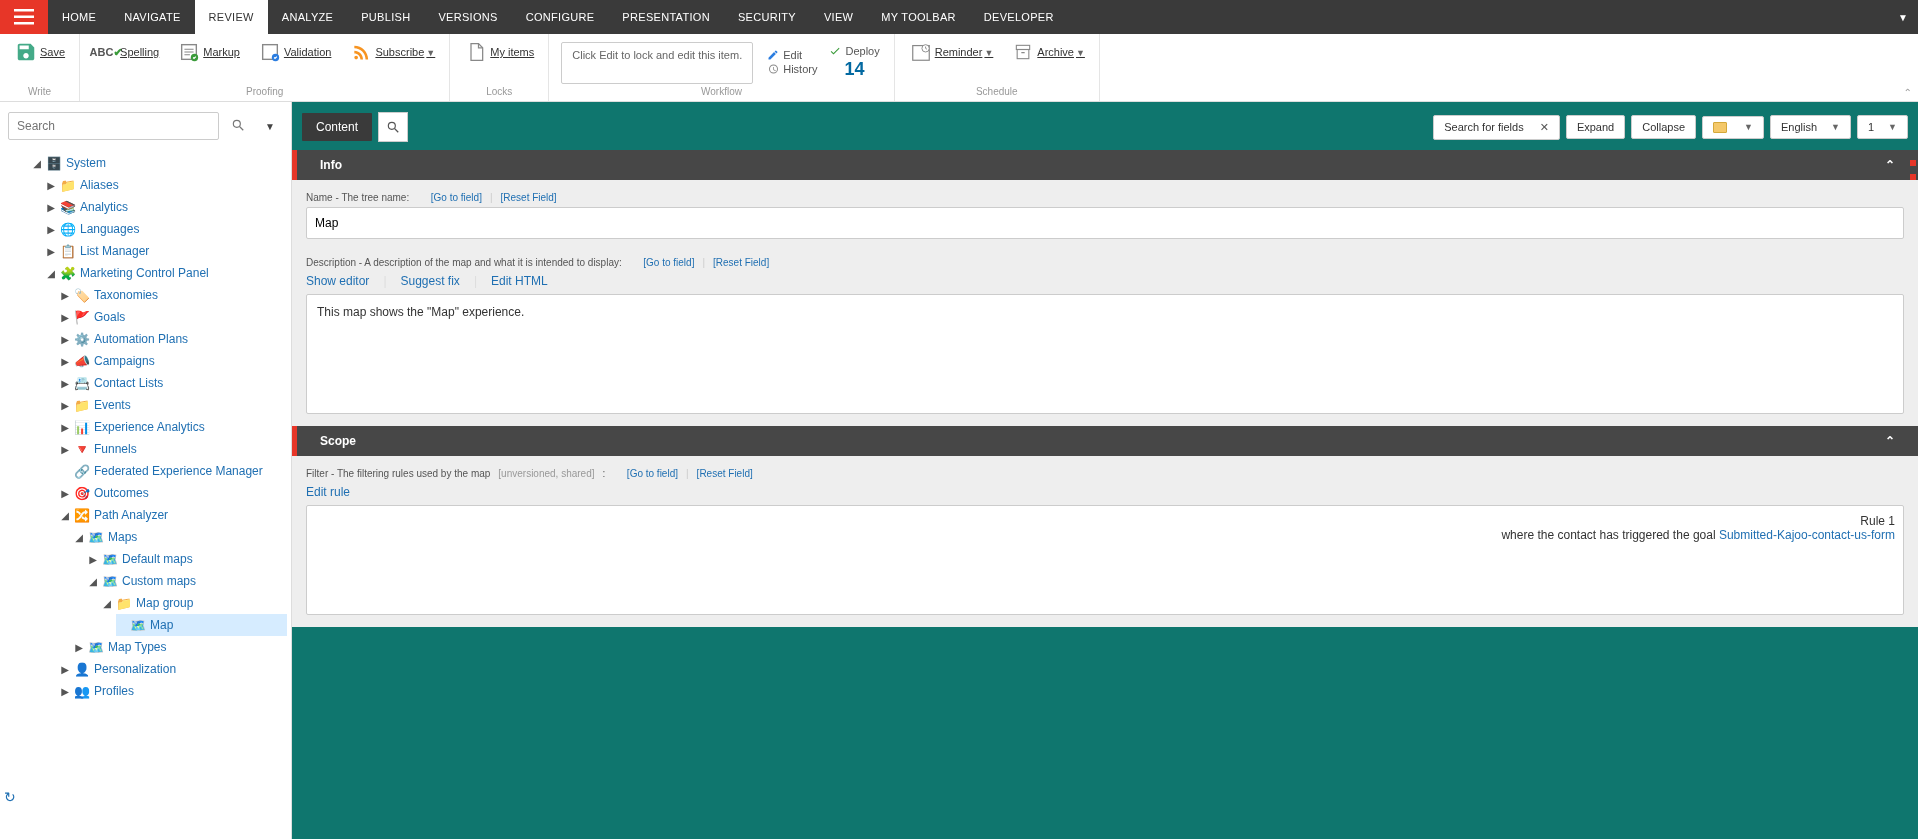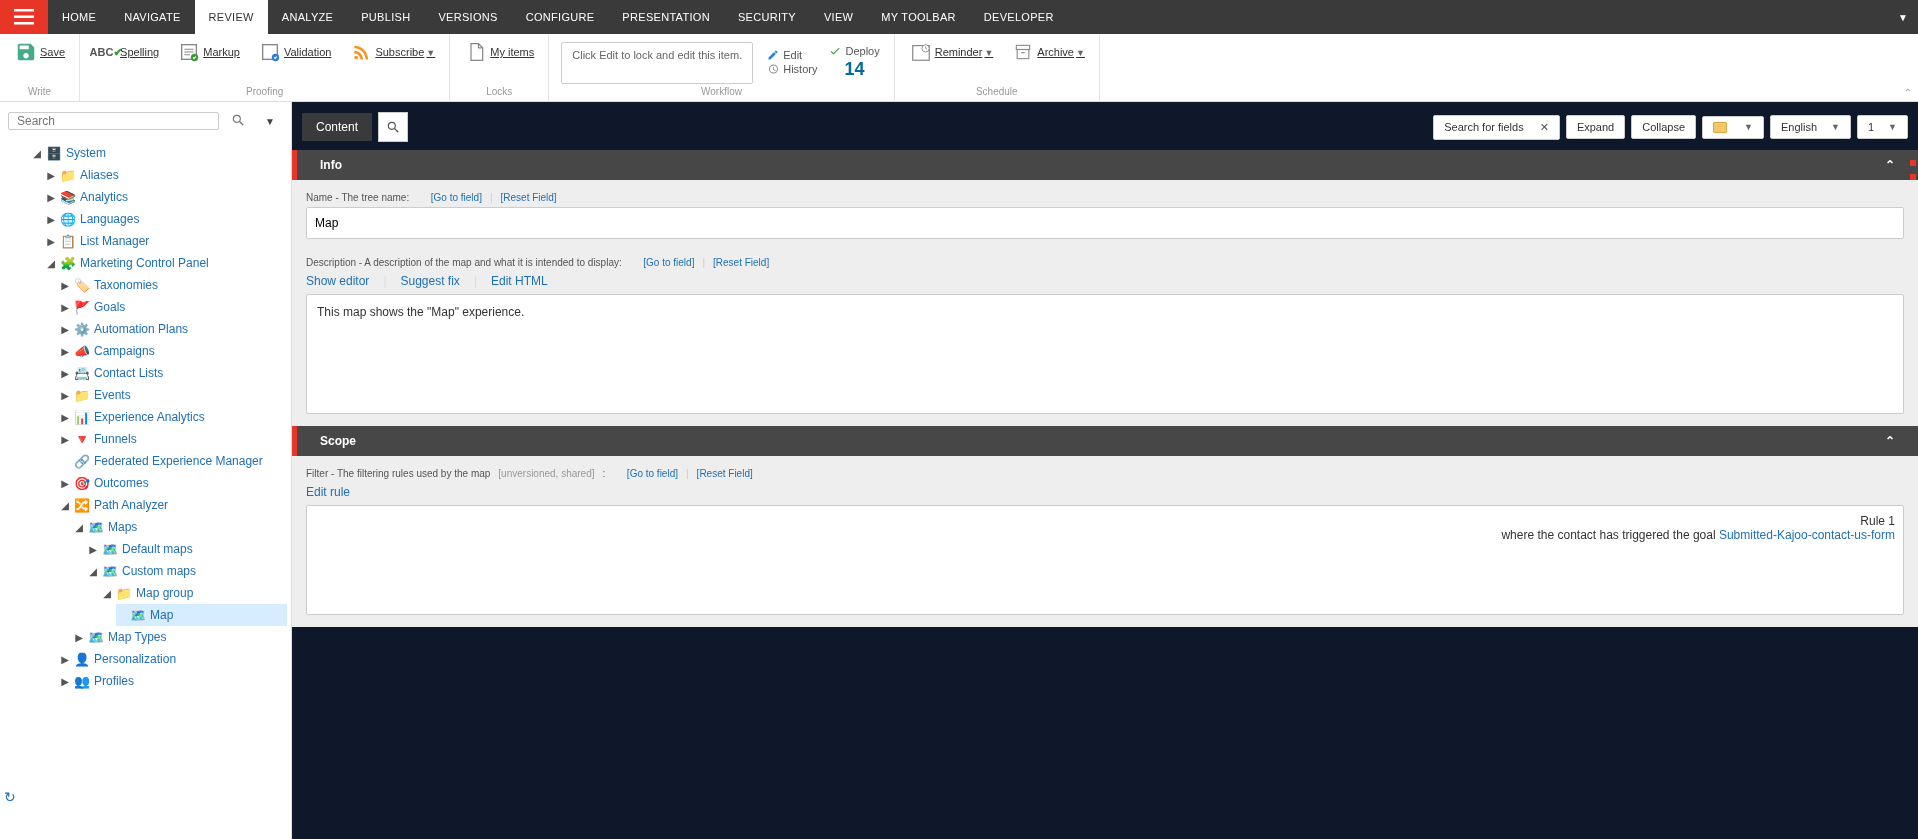--- a/index.html
+++ b/index.html
@@ -27,35 +27,35 @@
 .ribbon-inline .row { display:flex; align-items:center; gap:4px; cursor:pointer; }
 .ribbon-inline .row svg { width:12px; height:12px; }
 .ribbon .carrot { position:absolute; right:6px; bottom:3px; color:#999; font-size:10px; cursor:pointer;}
 .badge14 { color:#0369a1; font-weight:bold; font-size:18px; text-align:center;}
 .dd { font-size:9px; margin-left:2px; color:#666;}
 
 
 .main { display: flex; height: calc(100vh - 102px); }
 .leftcol { width: 292px; border-right: 1px solid #ddd; display:flex; flex-direction:column; background:#fff; }
 .search-row { display:flex; align-items:center; gap:6px; padding:10px 8px; }
-.search-input { flex:1; border:1px solid #ccc; height:18px; padding:0 8px; font-size:12px; border-radius:2px; }
+.search-input { flex:1; border:1px solid #ccc; height:28px; padding:0 8px; font-size:12px; border-radius:2px; }
 .search-icon { width:26px; text-align:center; color:#777; cursor:pointer; font-size:14px;}
 .search-dd { width:26px; text-align:center; color:#444; cursor:pointer; font-size:10px;}
 
 
 .tree { overflow-y:auto; padding: 2px 4px 10px; font-size:12px; color:#3a6ea5; }
 .tree-node { display:flex; align-items:center; gap:4px; padding:3px 0; cursor:pointer; white-space:nowrap; }
 .tree-node .tw { width:10px; text-align:center; color:#555; font-size:10px; }
 .tree-node .ic { width:16px; height:16px; display:flex; align-items:center; justify-content:center; font-size:13px;}
 .tree-node .tx { color:#1f6fb2; }
 .tree-node.selected { background:#d6ecff; }
 .tree-children { padding-left: 14px; }
 
 
-.rightcol { flex:1; display:flex; flex-direction:column; background:#0f172a; position:relative; overflow:hidden;}
+.rightcol { flex:1; display:flex; flex-direction:column; background:#0f766e; position:relative; overflow:hidden;}
 .content-bar { display:flex; align-items:center; padding:10px 10px 8px; gap:6px; }
 .content-btn { background:#3a3a3a; color:#fff; padding:7px 14px; font-size:12px; cursor:pointer; border-radius:1px;}
 .search-fields-btn { background:#fff; border:1px solid #ccc; width:30px; height:30px; display:flex; align-items:center; justify-content:center; cursor:pointer;}
 .content-right { margin-left:auto; display:flex; gap:6px; align-items:center;}
 .pill { background:#fff; border:1px solid #ccc; padding:5px 10px; font-size:11px; cursor:pointer; border-radius:2px; display:flex; align-items:center; gap:12px;}
 .pill .x { color:#555; font-size:11px; margin-left:4px;}
 .section-header { background:#474747; color:#fff; font-size:12px; font-weight:bold; padding:8px 23px; display:flex; align-items:center; border-left:5px solid #e73628;}
 .section-header .chev { margin-left:auto; font-size:12px;}
 .section-body { background:#eee; padding:12px 14px; }
 .field-label { font-size:10px; color:#555; margin-bottom:4px; display:flex; align-items:center; gap:8px; flex-wrap:wrap;}

